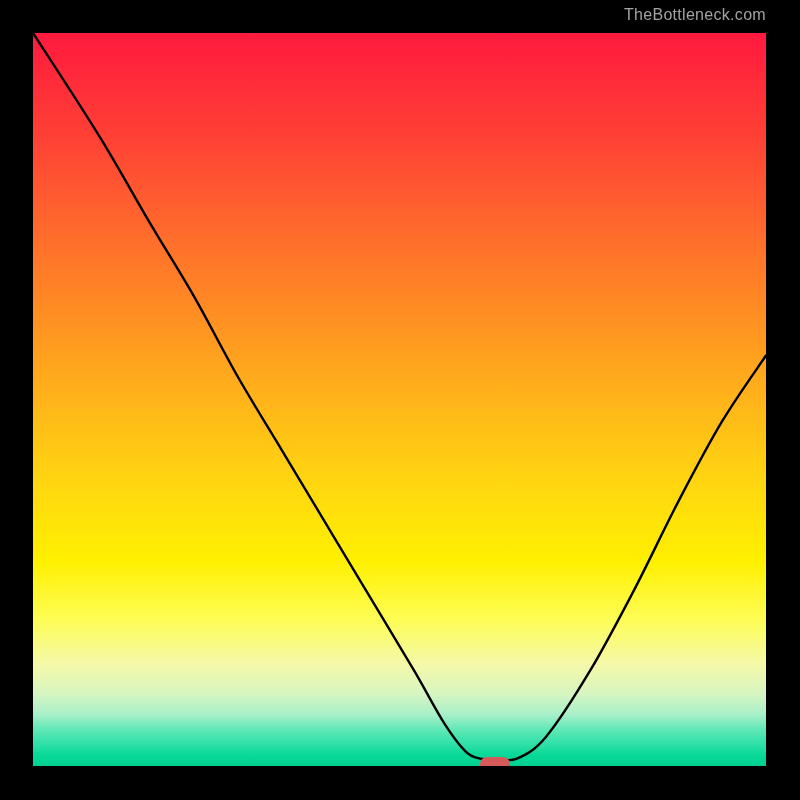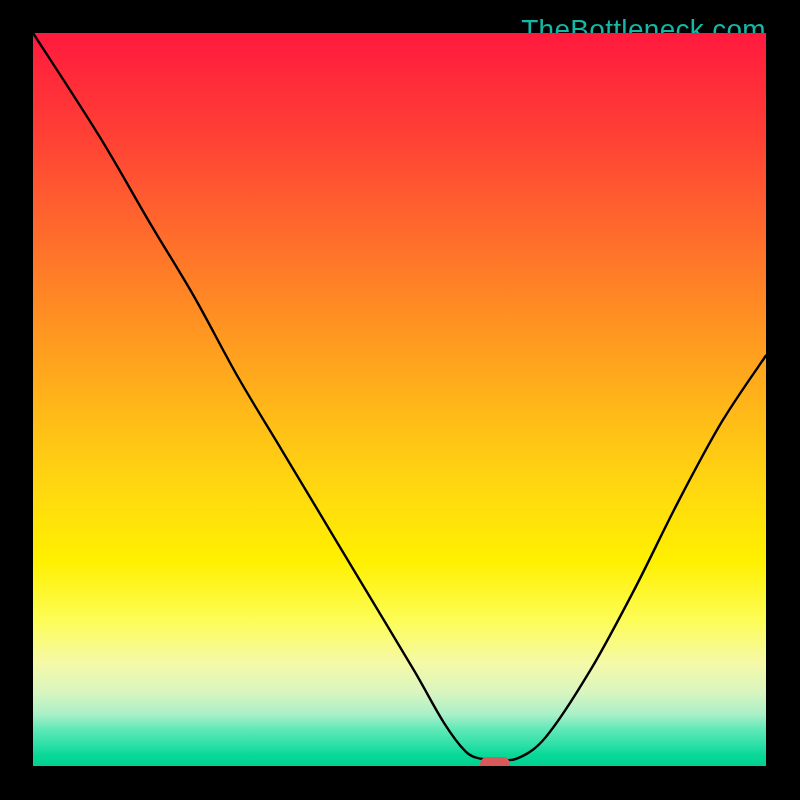--- a/index.html
+++ b/index.html
@@ -52,25 +52,24 @@
   .curve-svg {
     position: absolute;
     inset: 0;
     width: 733px;
     height: 733px;
   }
   .watermark {
     position: absolute;
     top: 6px;
     right: 34px;
-    color: #14b8a6;
-    font-size: 28px;
+    color: #a3a3a3;
+    font-size: 16px;
     font-weight: 500;
     letter-spacing: 0.3px;
-    margin-top: 8px;
   }
   .marker {
     position: absolute;
     width: 30px;
     height: 15px;
     border-radius: 7px;
     background: #d65a5a;
   }
 </style>
 </head>

